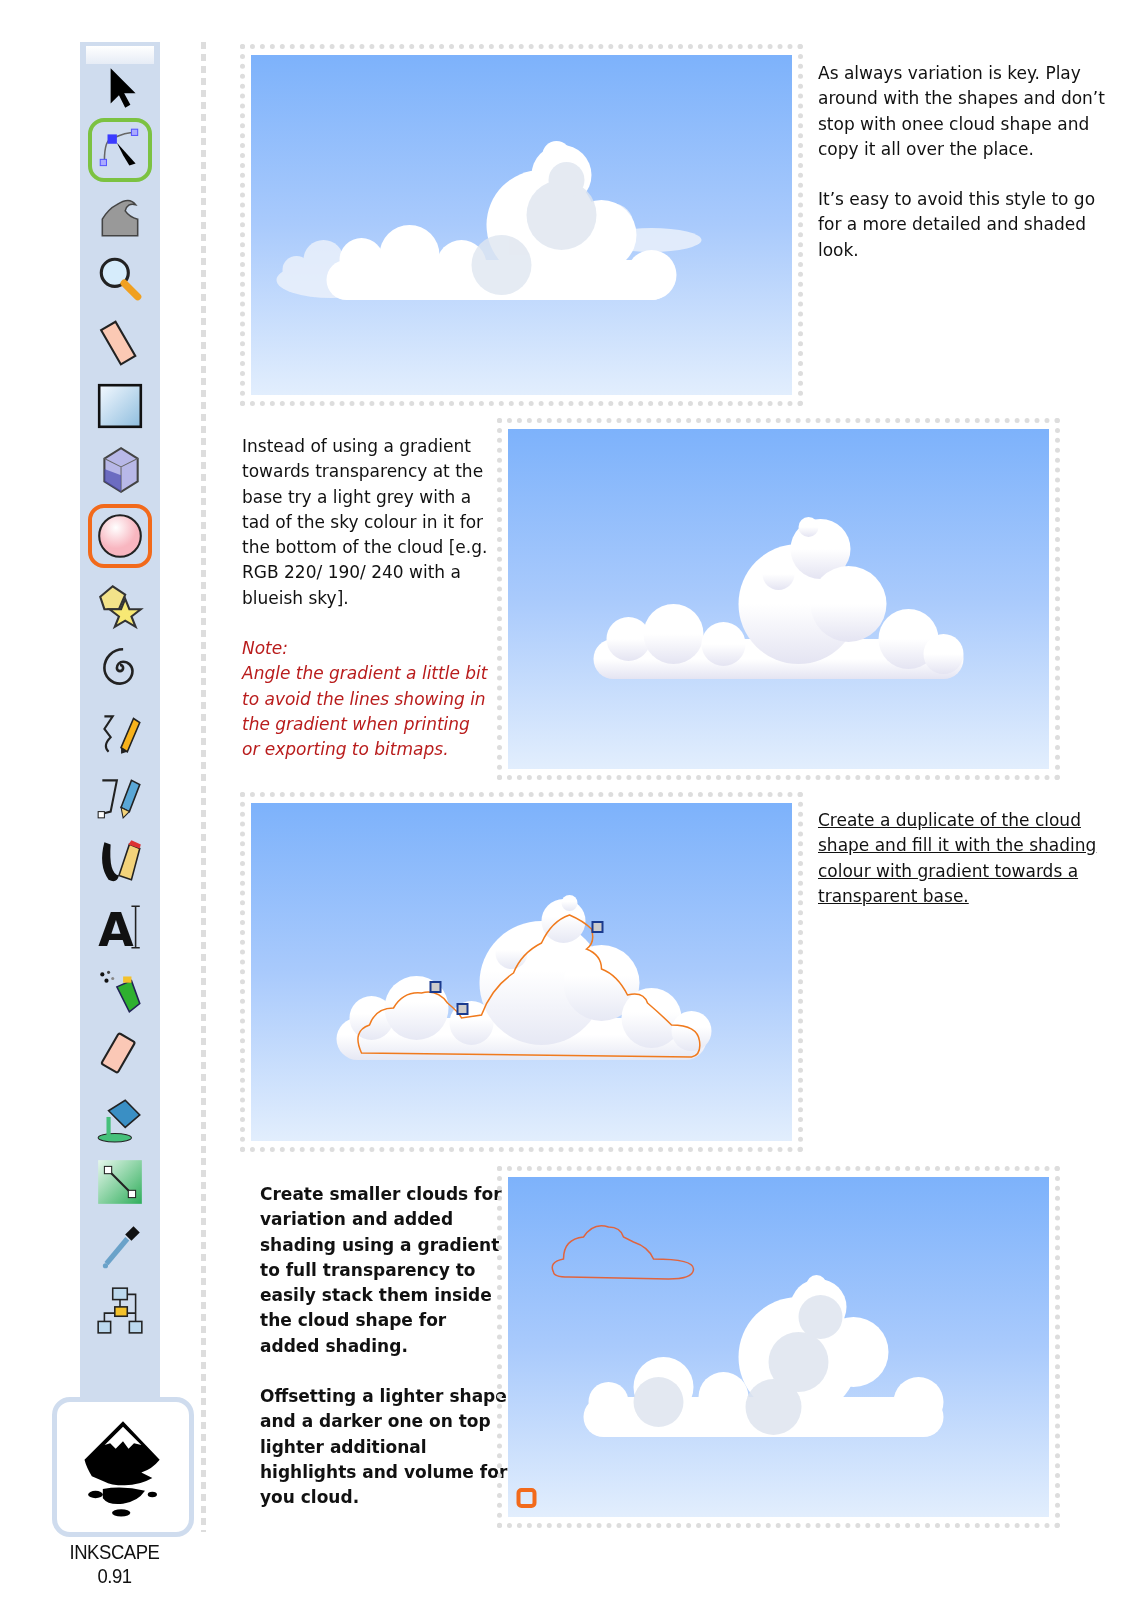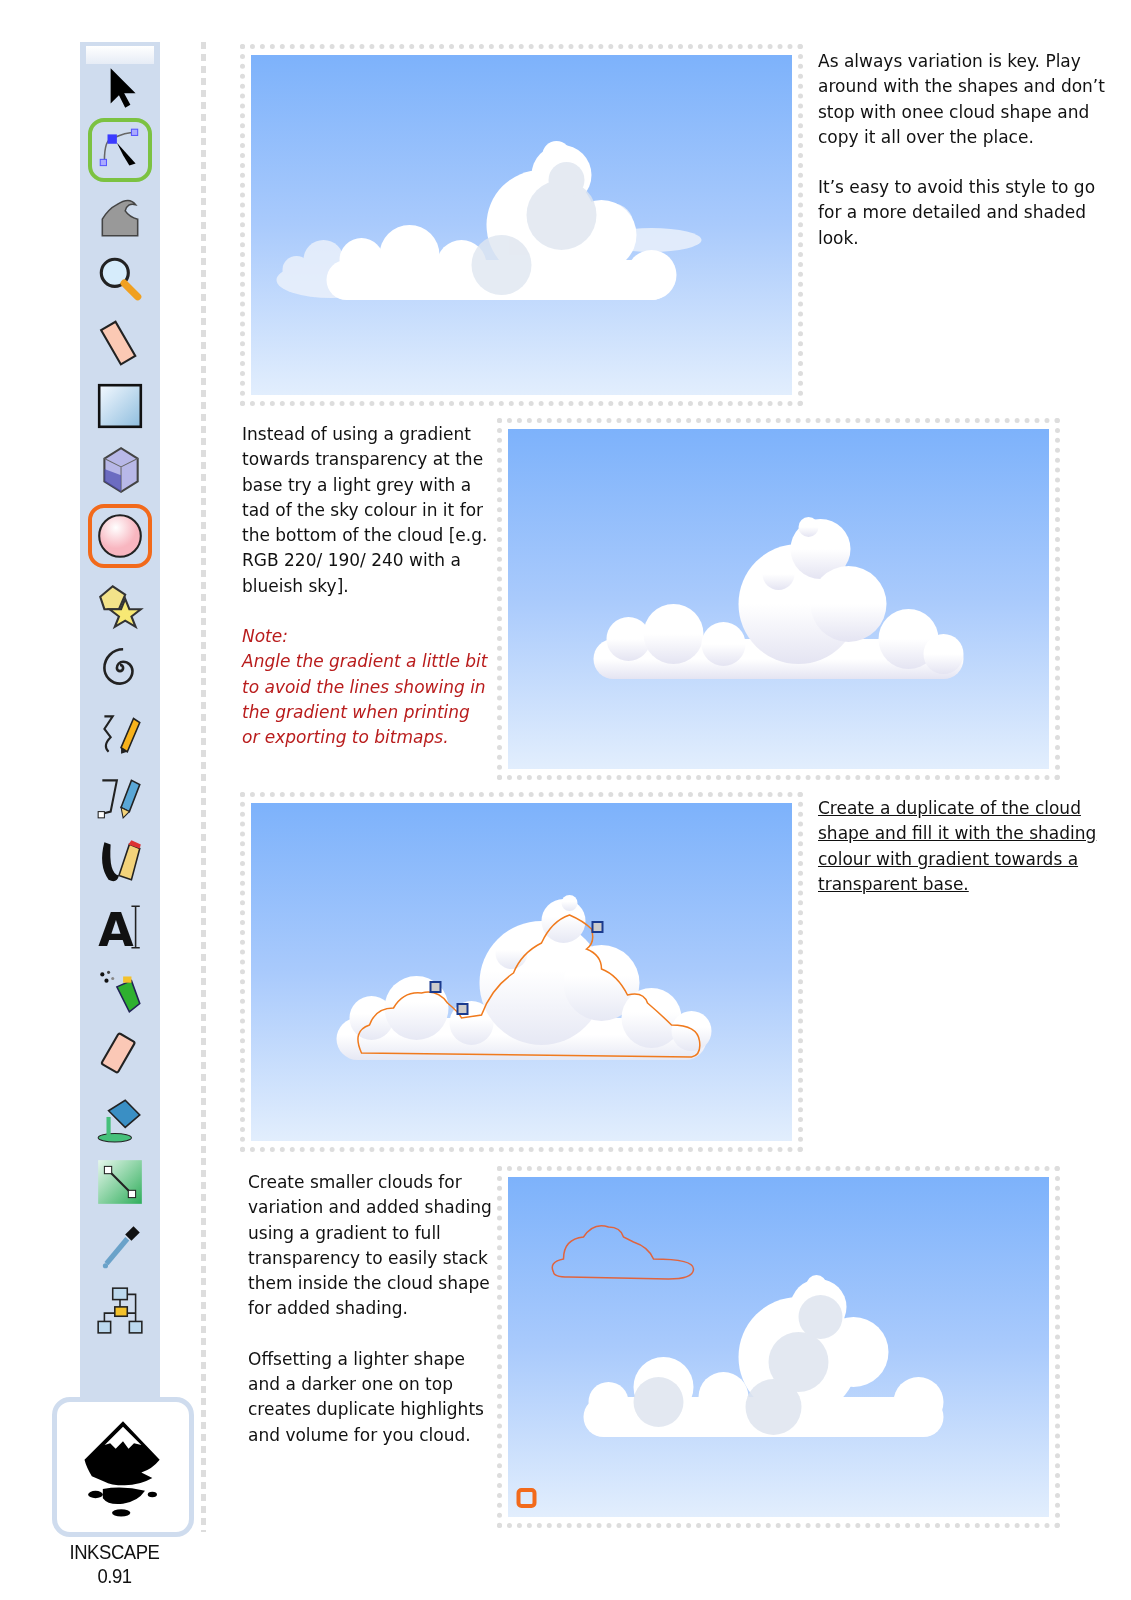--- a/index.html
+++ b/index.html
@@ -10,21 +10,21 @@
   .tool svg{width:52px;height:52px;}
   .hl-green{outline:4px solid #7cc242;border-radius:12px;outline-offset:0px;}
   .hl-orange{outline:4px solid #f26a1b;border-radius:12px;}
   .logo-box{position:absolute;left:52px;top:1397px;width:132px;height:130px;border:5px solid #cfdcee;border-radius:18px;background:#fff;display:flex;align-items:center;justify-content:center;}
   .logo-label{position:absolute;left:52px;top:1540px;width:142px;text-align:center;font-family:"Liberation Sans",sans-serif;font-size:21px;letter-spacing:-0.5px;transform:scaleX(0.88);transform-origin:left;}
   .vdivider{position:absolute;left:201px;top:42px;width:5px;height:1490px;background:repeating-linear-gradient(#ddd 0 7px,transparent 7px 12px);}
   .panel{position:absolute;border:5px dotted #ddd;padding:6px;box-sizing:border-box;}
   .sky{width:100%;height:100%;background:linear-gradient(#7db2fb 0%,#a9cafc 50%,#e2eefd 100%);position:relative;overflow:hidden;}
   .sky svg{position:absolute;left:0;top:0;width:100%;height:100%;}
   .text{position:absolute;font-family:"DejaVu Sans",sans-serif;font-size:17px;line-height:25.3px;color:#111;}
-  .text p{margin:0 0 25px 0;}
+  .text p{margin:12px 0 25px 0;}
   .note{color:#b91c1c;font-style:italic;}
 </style>
 </head>
 <body>
 
 <div class="toolbar">
   <div class="toolbar-top"></div>
 
   <div class="tool" style="top:18px">
     <svg viewBox="0 0 50 50">
@@ -284,23 +284,23 @@
       <rect x="179" y="179" width="10" height="10" fill="#ccc" stroke="#1a3b8f" stroke-width="2"></rect>
       <rect x="206" y="201" width="10" height="10" fill="#ccc" stroke="#1a3b8f" stroke-width="2"></rect>
       <rect x="341" y="119" width="10" height="10" fill="#ccc" stroke="#1a3b8f" stroke-width="2"></rect>
     </svg>
   </div>
 </div>
 <div class="text" style="left:818px;top:796px;width:300px;text-decoration:underline;">
   <p>Create a duplicate of the cloud shape and fill it with the shading colour with gradient towards a transparent base.</p>
 </div>
 
-<div class="text" style="left:248px;top:1170px;width:250px;">
+<div class="text" style="left:260px;top:1170px;width:250px;font-weight:bold;">
   <p>Create smaller clouds for variation and added shading using a gradient to full transparency to easily stack them inside the cloud shape for added shading.</p>
-  <p>Offsetting a lighter shape and a darker one on top creates duplicate highlights and volume for you cloud.</p>
+  <p>Offsetting a lighter shape and a darker one on top lighter additional highlights and volume for you cloud.</p>
 </div>
 <div class="panel" style="left:497px;top:1166px;width:563px;height:362px;">
   <div class="sky">
     <svg viewBox="0 0 540 340">
       <path d="M45 95 Q40 85 55 82 Q55 62 75 60 Q85 45 100 50 Q112 50 115 60 L125 65 Q140 70 145 82 Q185 82 185 92 Q185 102 160 102 L60 100 Q45 100 45 95 Z" fill="none" stroke="#e0643e" stroke-width="1.5"></path>
       <g fill="#fff">
           <rect x="75" y="220" width="360" height="40" rx="20"></rect>
           <circle cx="100" cy="225" r="20"></circle>
           <circle cx="155" cy="210" r="30"></circle>
           <circle cx="215" cy="220" r="25"></circle>

